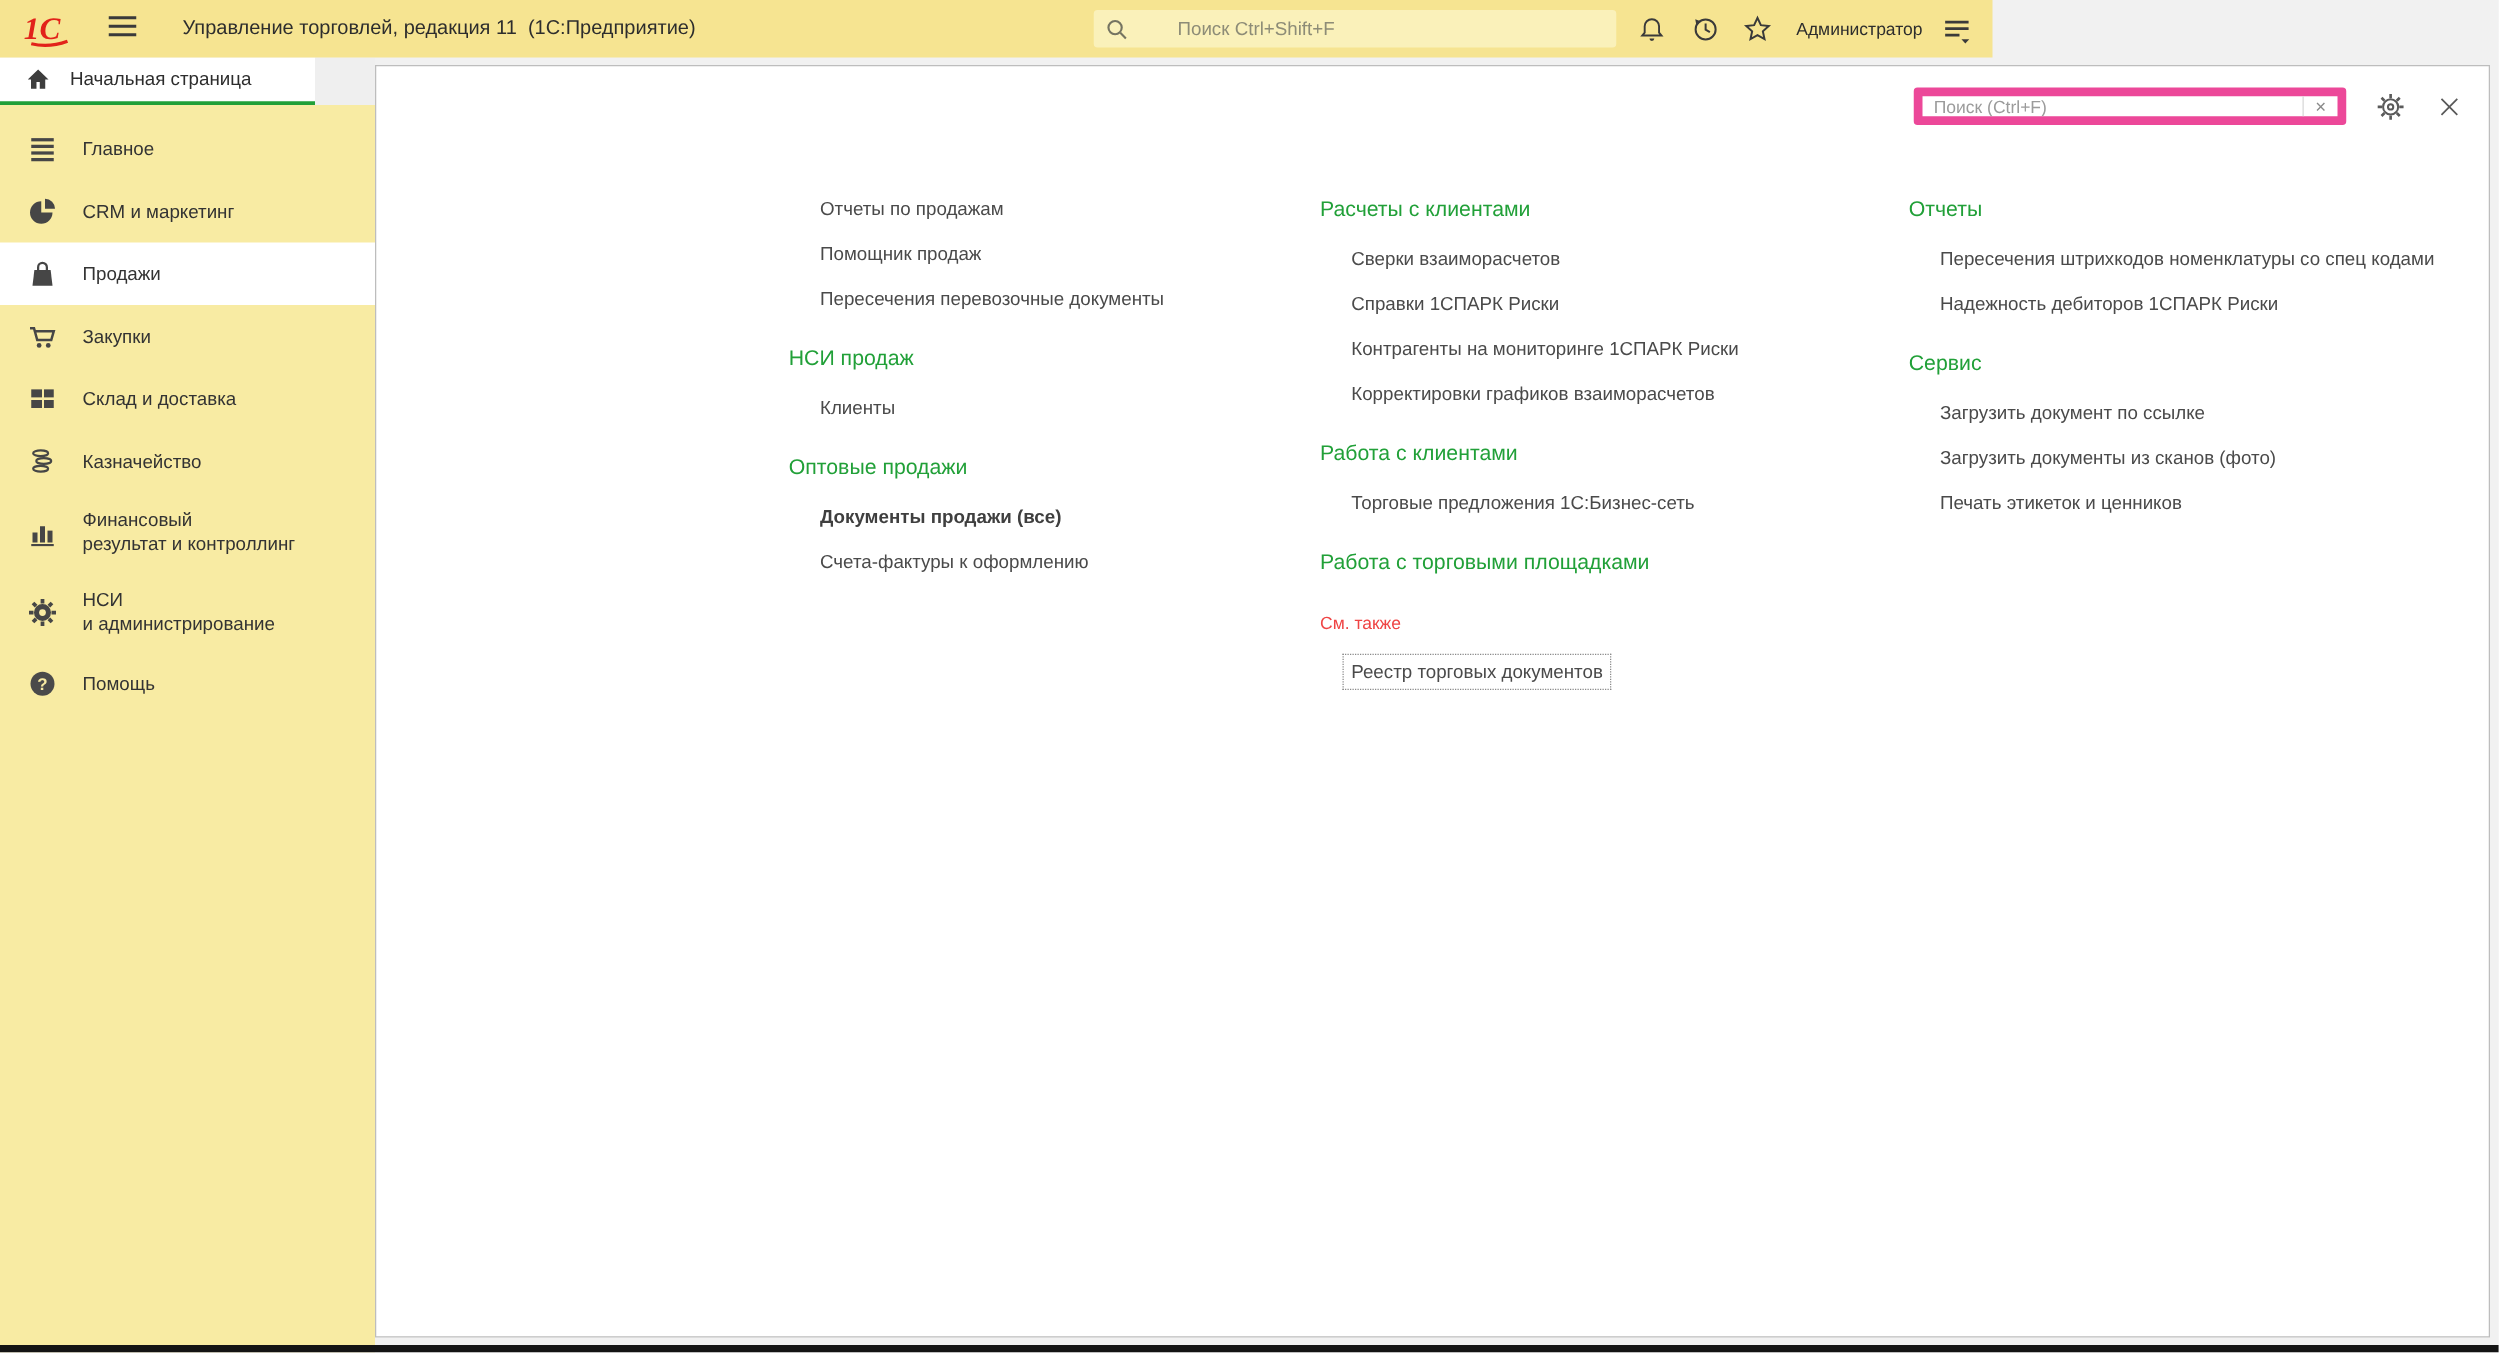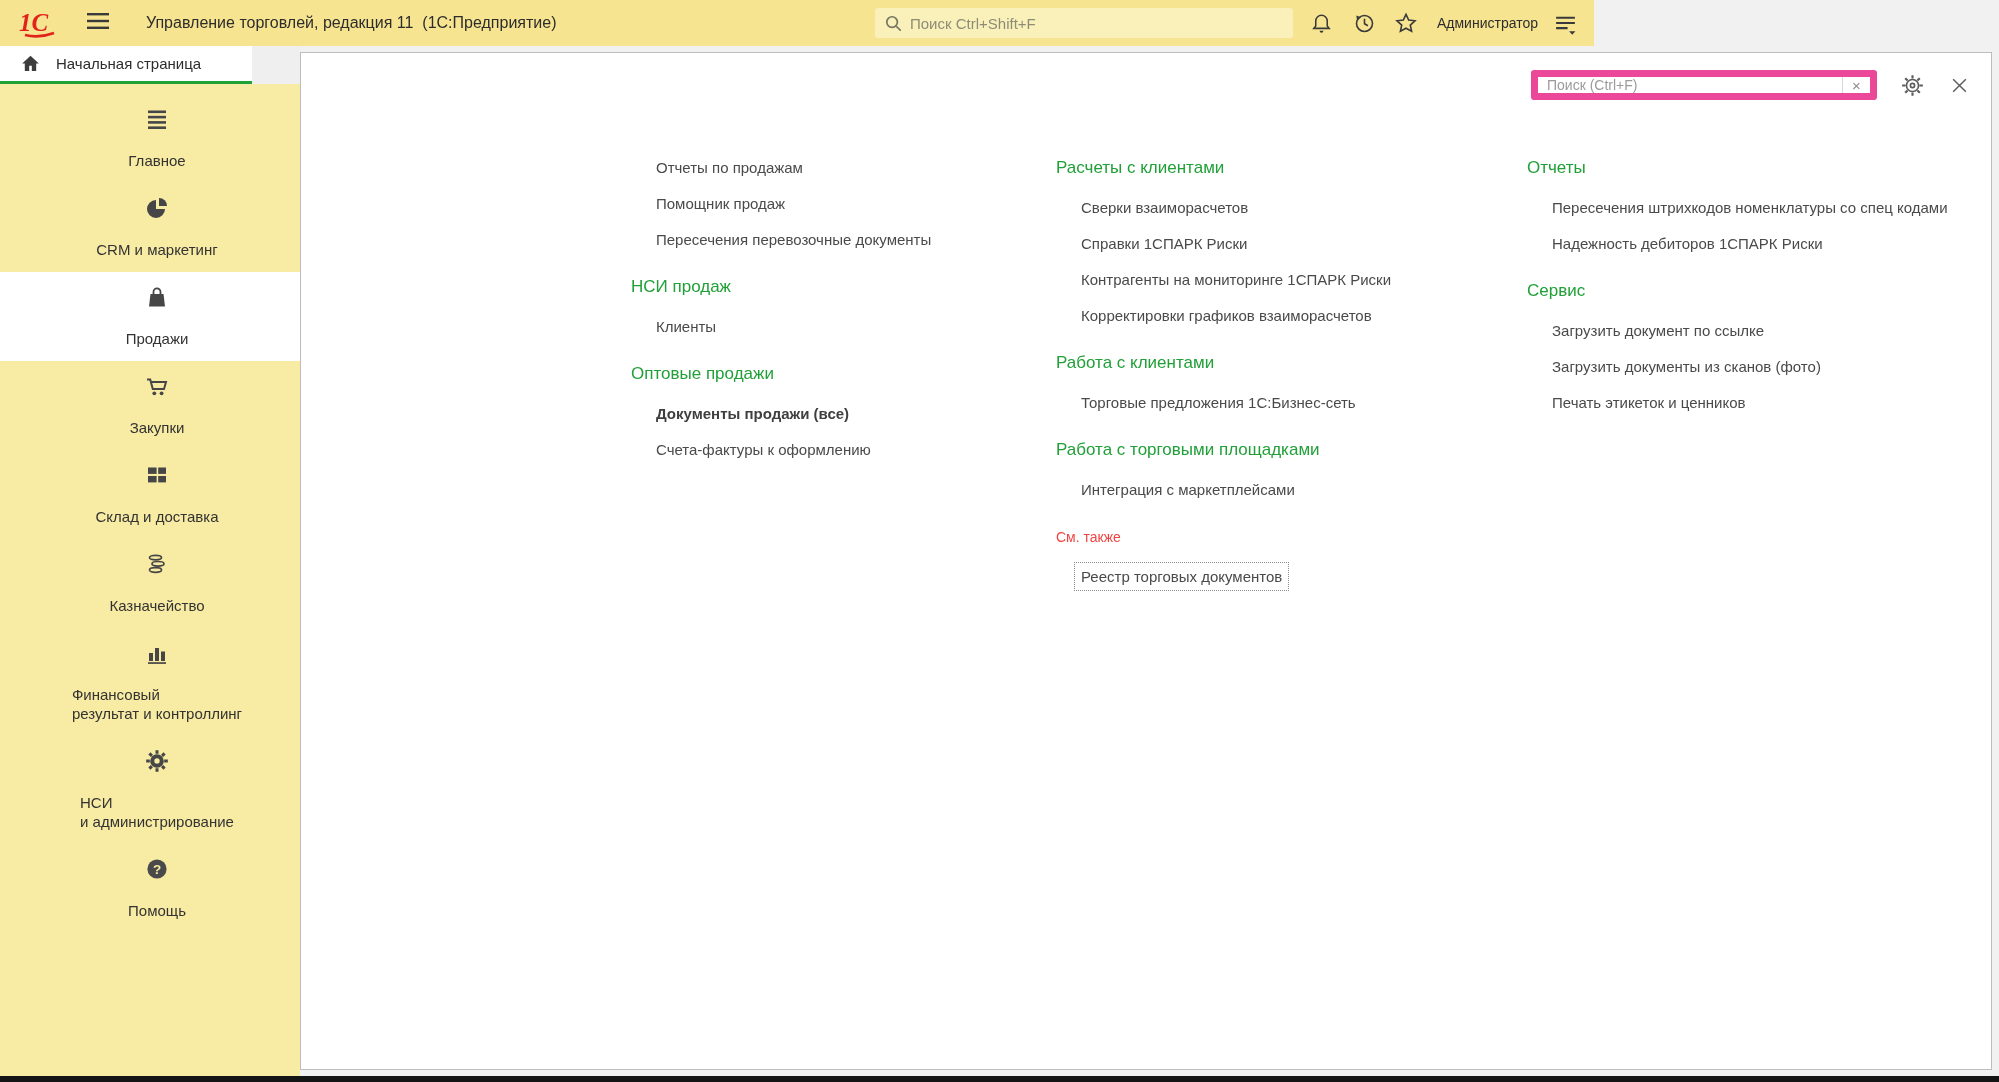--- a/index.html
+++ b/index.html
@@ -13,38 +13,38 @@
     --brand-green:#21A038; --logo-red:#E2231A;
   }
   
   .topbar { position:absolute; top:0; left:0; width:1594px; height:46px;
     background:var(--topbar-yellow); display:flex; align-items:center; z-index:5; }
   .logo { margin-left:18px; flex:none; display:flex; align-items:center; }
   .burger { margin-left:26px; flex:none; cursor:pointer; }
   .topbar-title { margin-left:36px; font-size:16px; color:#2d2d2d; white-space:pre; }
   .topbar-spacer { flex:1; }
   .topbar-search { width:418px; height:30px; background:#FAF1BA; border-radius:3px;
-    display:flex; align-items:center; padding:0 9px; margin-right:16px; }
+    display:flex; align-items:center; padding:0 9px; margin-right:16px;gap:32px; }
   .topbar-search input { flex:1; border:none; outline:none; background:transparent;
     font-size:15px; color:#444; margin-left:7px; font-family:"Liberation Sans",sans-serif; }
   .topbar-search input::placeholder { color:#8d8c77; opacity:1; }
   .tb-icon { width:26px; height:26px; margin-right:16px; cursor:pointer; flex:none;
     display:flex; align-items:center; justify-content:center; }
   .topbar-user { font-size:14px; color:#2d2d2d; margin:0 14px 0 2px; }
   .tb-icon.last { margin-right:16px; }
   
   .tabrow { position:absolute; top:46px; left:0; width:300px; height:38px; background:#EFEFEF; }
   .tab-home { position:absolute; left:0; top:0; width:252px; height:38px; background:#fff;
     border-bottom:3px solid var(--brand-green); display:flex; align-items:center;
     padding-left:20px; gap:15px; font-size:15px; color:#2d2d2d; cursor:pointer; }
   
   .sidebar { position:absolute; top:84px; left:0; width:300px; height:998px;
     background:var(--sidebar-yellow); padding-top:10px; }
   .side-item { display:flex; align-items:center; padding:13px 8px 13px 22px; gap:20px;
-    cursor:pointer;flex-direction:column; }
+    cursor:pointer; }
   .side-item.selected { background:#fff; }
   .side-icon { width:24px; height:24px; flex:none; display:flex; align-items:center; justify-content:center; }
   .side-label { font-size:15px; color:#333; line-height:19px; white-space:pre-line; }
   
   .panel { position:absolute; left:300px; top:52px; width:1692px; height:1018px;
     background:#fff; border:1px solid #BDBDBD; }
   .panel-controls { position:absolute; top:17px; right:22px; display:flex; align-items:center; }
   .panel-search { width:346px; height:30px; border:7px solid #ec4899; border-radius:3px;
     background:#fff; display:flex; align-items:stretch; }
   .panel-search input { flex:1; border:none; outline:none; font-size:14px; color:#444;
@@ -295,23 +295,20 @@
         </div>
       </div>
       <div class="menu-group">
         <div class="menu-header">Работа с клиентами</div>
         <div class="menu-links">
           <div class="menu-link">Торговые предложения 1С:Бизнес-сеть</div>
         </div>
       </div>
       <div class="menu-group">
         <div class="menu-header">Работа с торговыми площадками</div>
-        <div class="menu-links">
-          <div class="menu-link">Интеграция с маркетплейсами</div>
-        </div>
       </div>
       <div class="menu-group">
         <div class="menu-header plain">См. также</div>
         <div class="menu-links">
           <div class="menu-link focused">Реестр торговых документов</div>
         </div>
       </div>
     </div>
   <div class="menu-col c3">
       <div class="menu-group">

